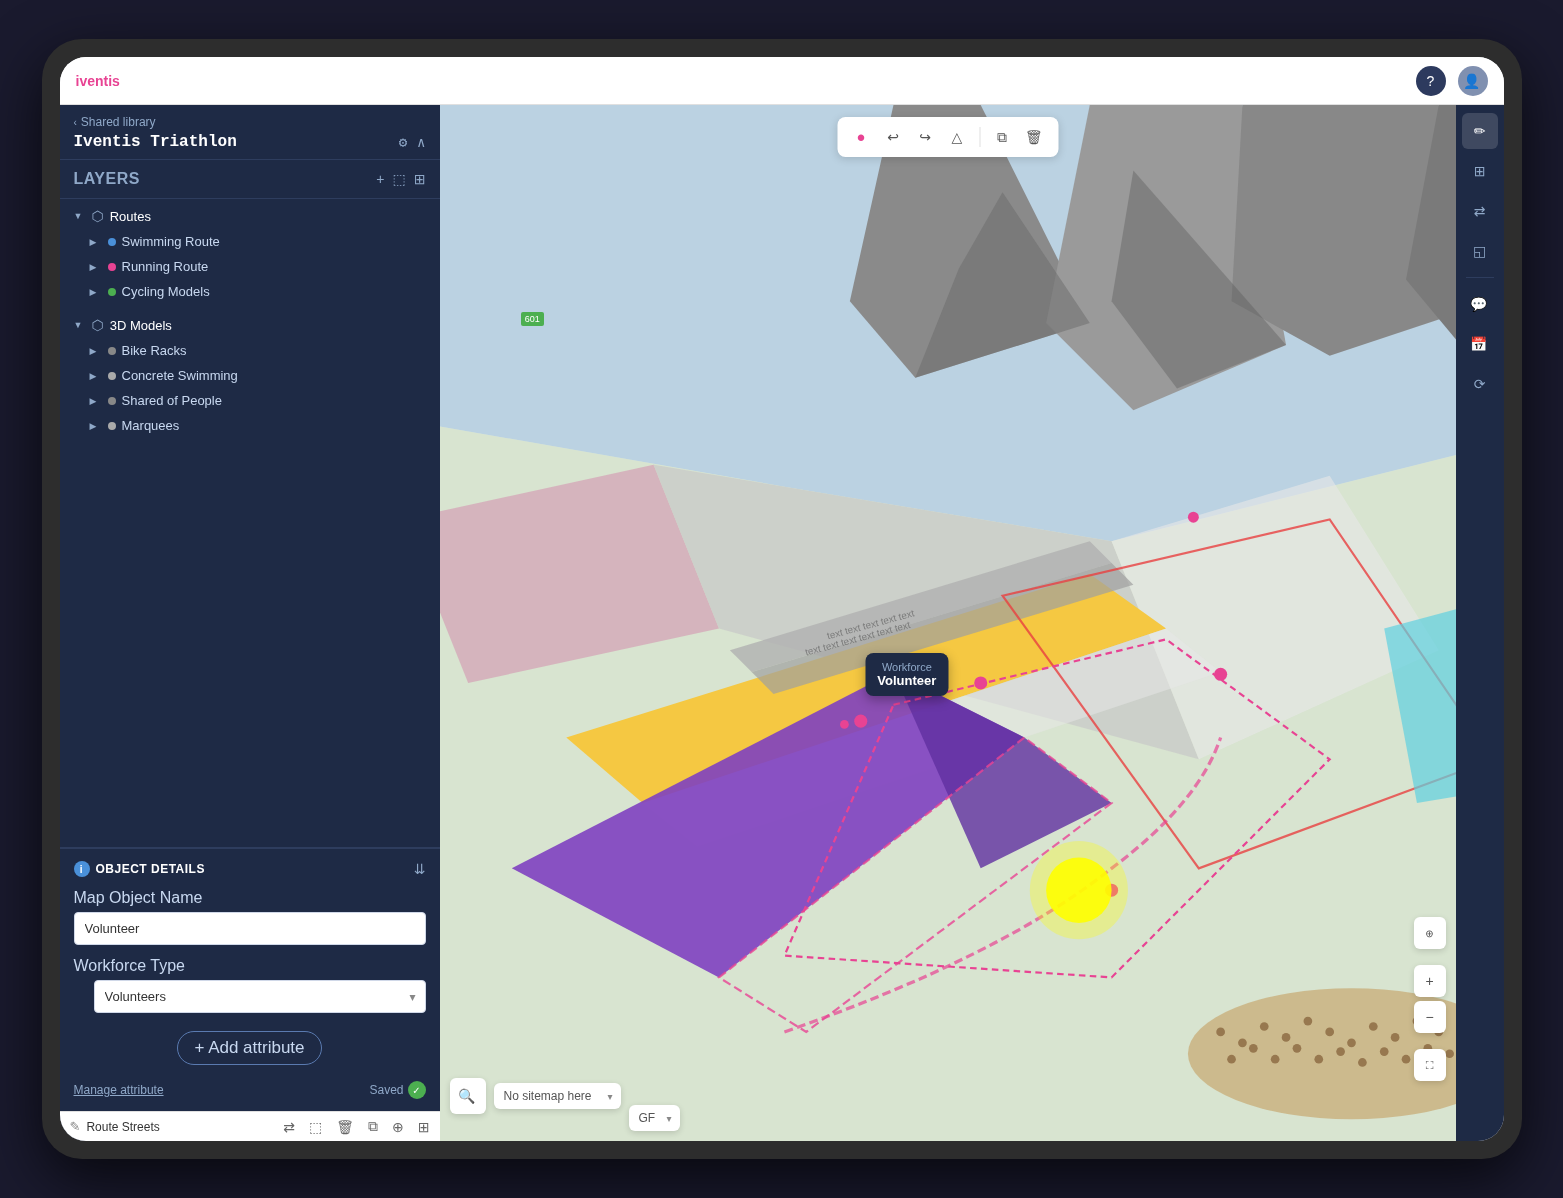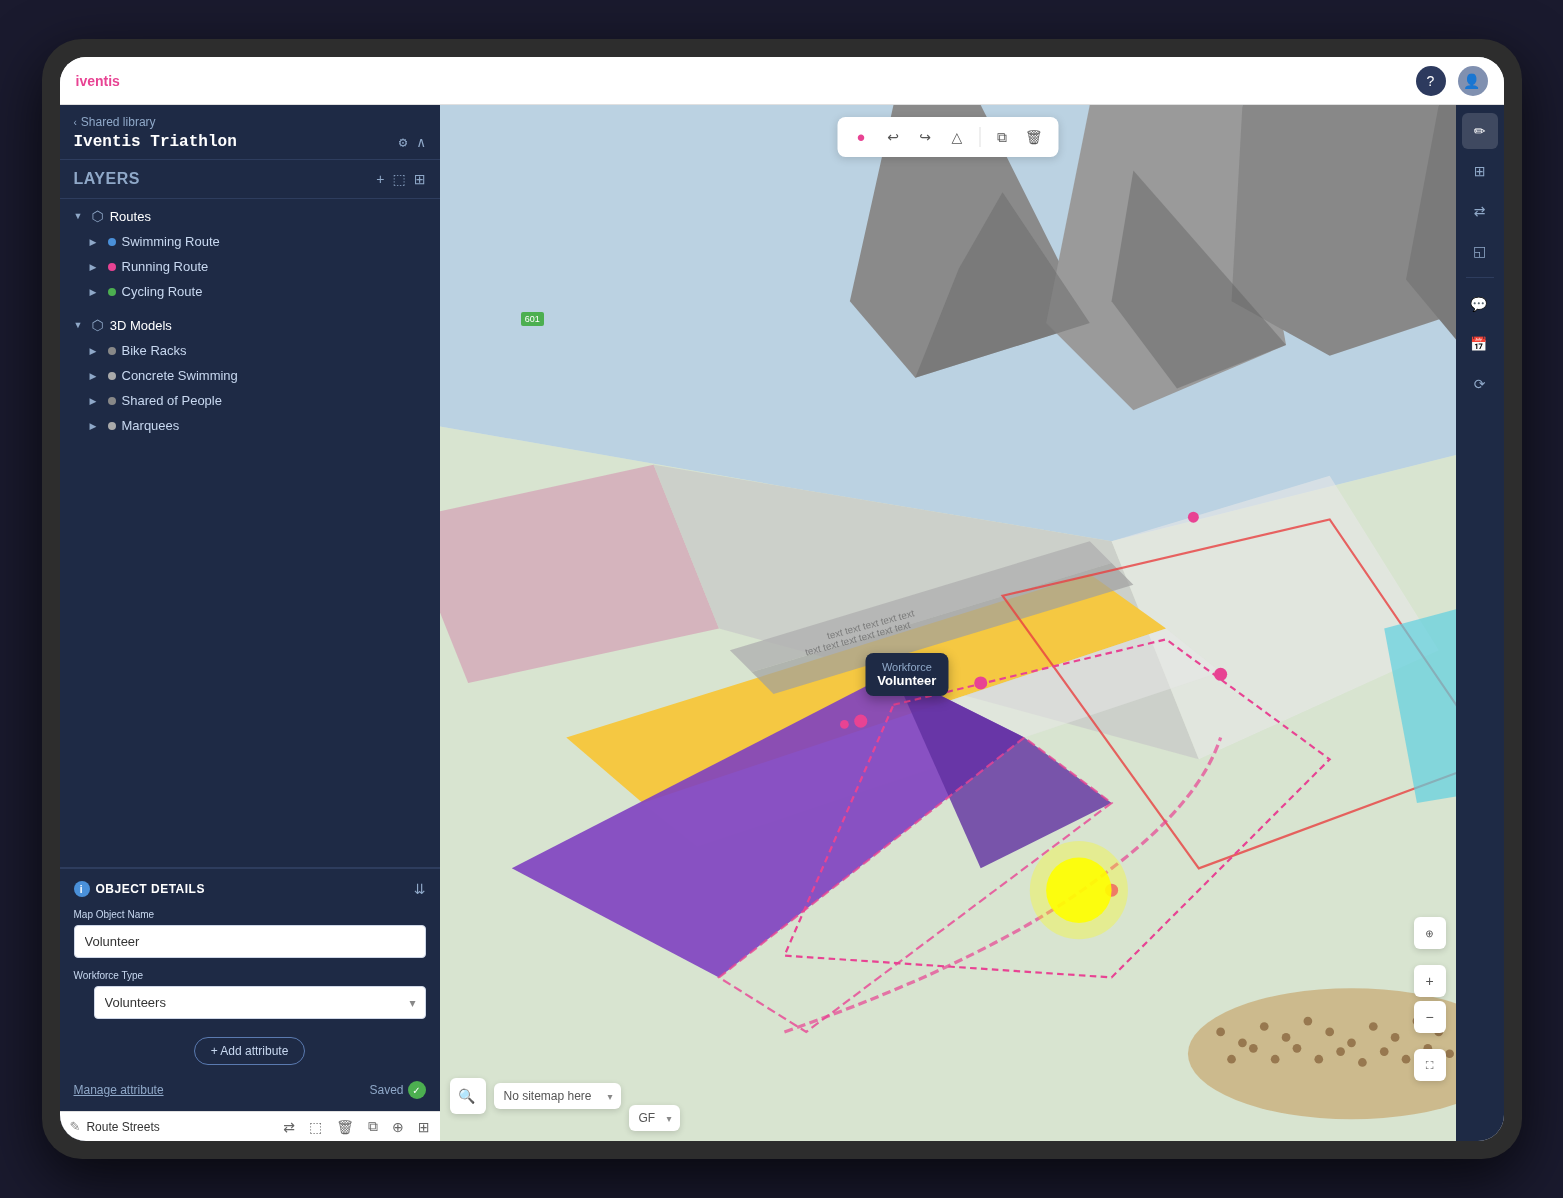--- a/index.html
+++ b/index.html
@@ -222,21 +222,21 @@
       color: #8fa8c8;
       cursor: pointer;
       font-size: 14px;
     }
 
     .form-group {
       margin-bottom: 12px;
     }
     .form-label {
       color: #c8d8f0;
-      font-size: 10px;
+      font-size: 16px;
       margin-bottom: 5px;
       display: block;
     }
     .form-input {
       width: 100%;
       padding: 8px 10px;
       background: #fff;
       border: 1px solid #d0d8e8;
       border-radius: 4px;
       font-size: 13px;
@@ -271,21 +271,21 @@
 
     .add-attribute-btn {
       display: flex;
       align-items: center;
       justify-content: center;
       gap: 4px;
       border: 1px solid #5a7ab0;
       border-radius: 20px;
       background: none;
       color: #c8d8f0;
-      font-size: 12px;
+      font-size: 17px;
       padding: 6px 16px;
       cursor: pointer;
       margin: 6px 0 12px;
     }
 
     
     .obj-details-footer {
       display: flex;
       align-items: center;
       justify-content: space-between;
@@ -633,21 +633,21 @@
               <span>Swimming Route</span>
             </div>
             <div class="layer-item sub-item">
               <span class="expand-arrow">▶</span>
               <span class="color-dot" style="background:#e84393;"></span>
               <span>Running Route</span>
             </div>
             <div class="layer-item sub-item">
               <span class="expand-arrow">▶</span>
               <span class="color-dot" style="background:#4caf50;"></span>
-              <span>Cycling Route</span>
+              <span>Cycling Models</span>
             </div>
           </div>
 
           <div class="layer-group">
             <div class="layer-item group-header">
               <span class="expand-arrow">▼</span>
               <span style="font-size:14px; color:#8fa8c8;">⬡</span>
               <span>3D Models</span>
             </div>
             <div class="layer-item sub-item">

